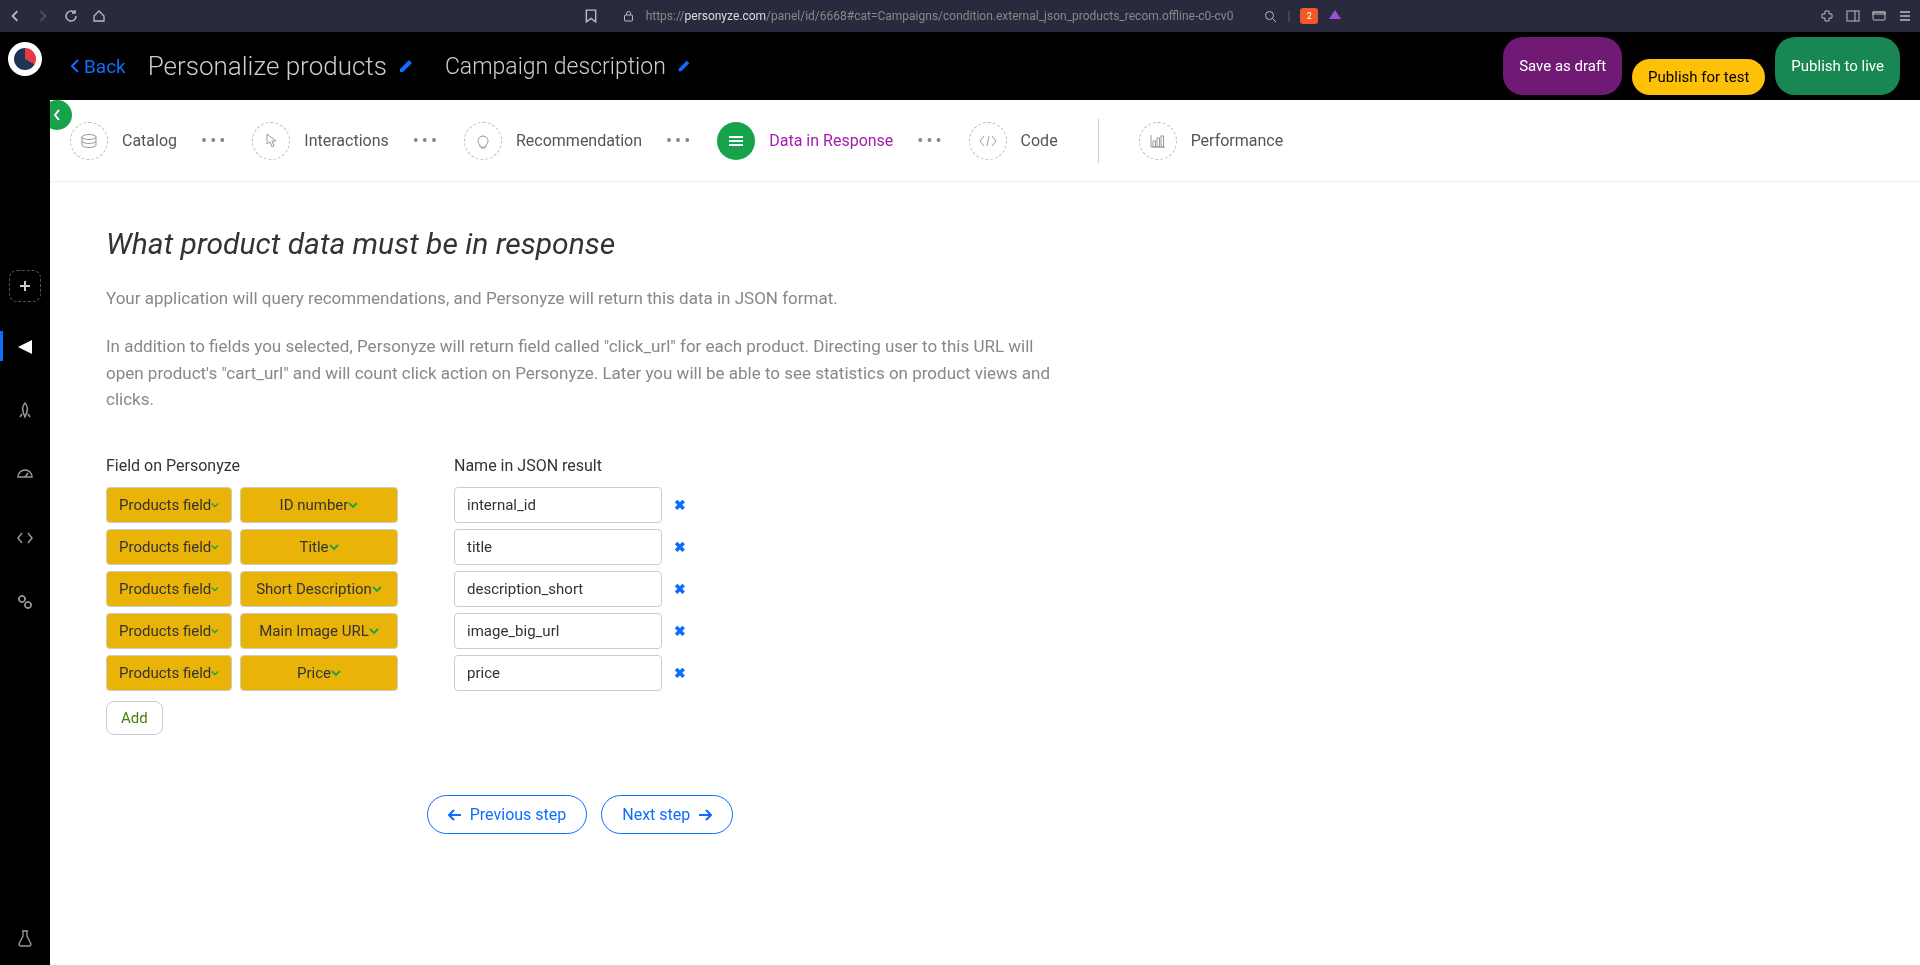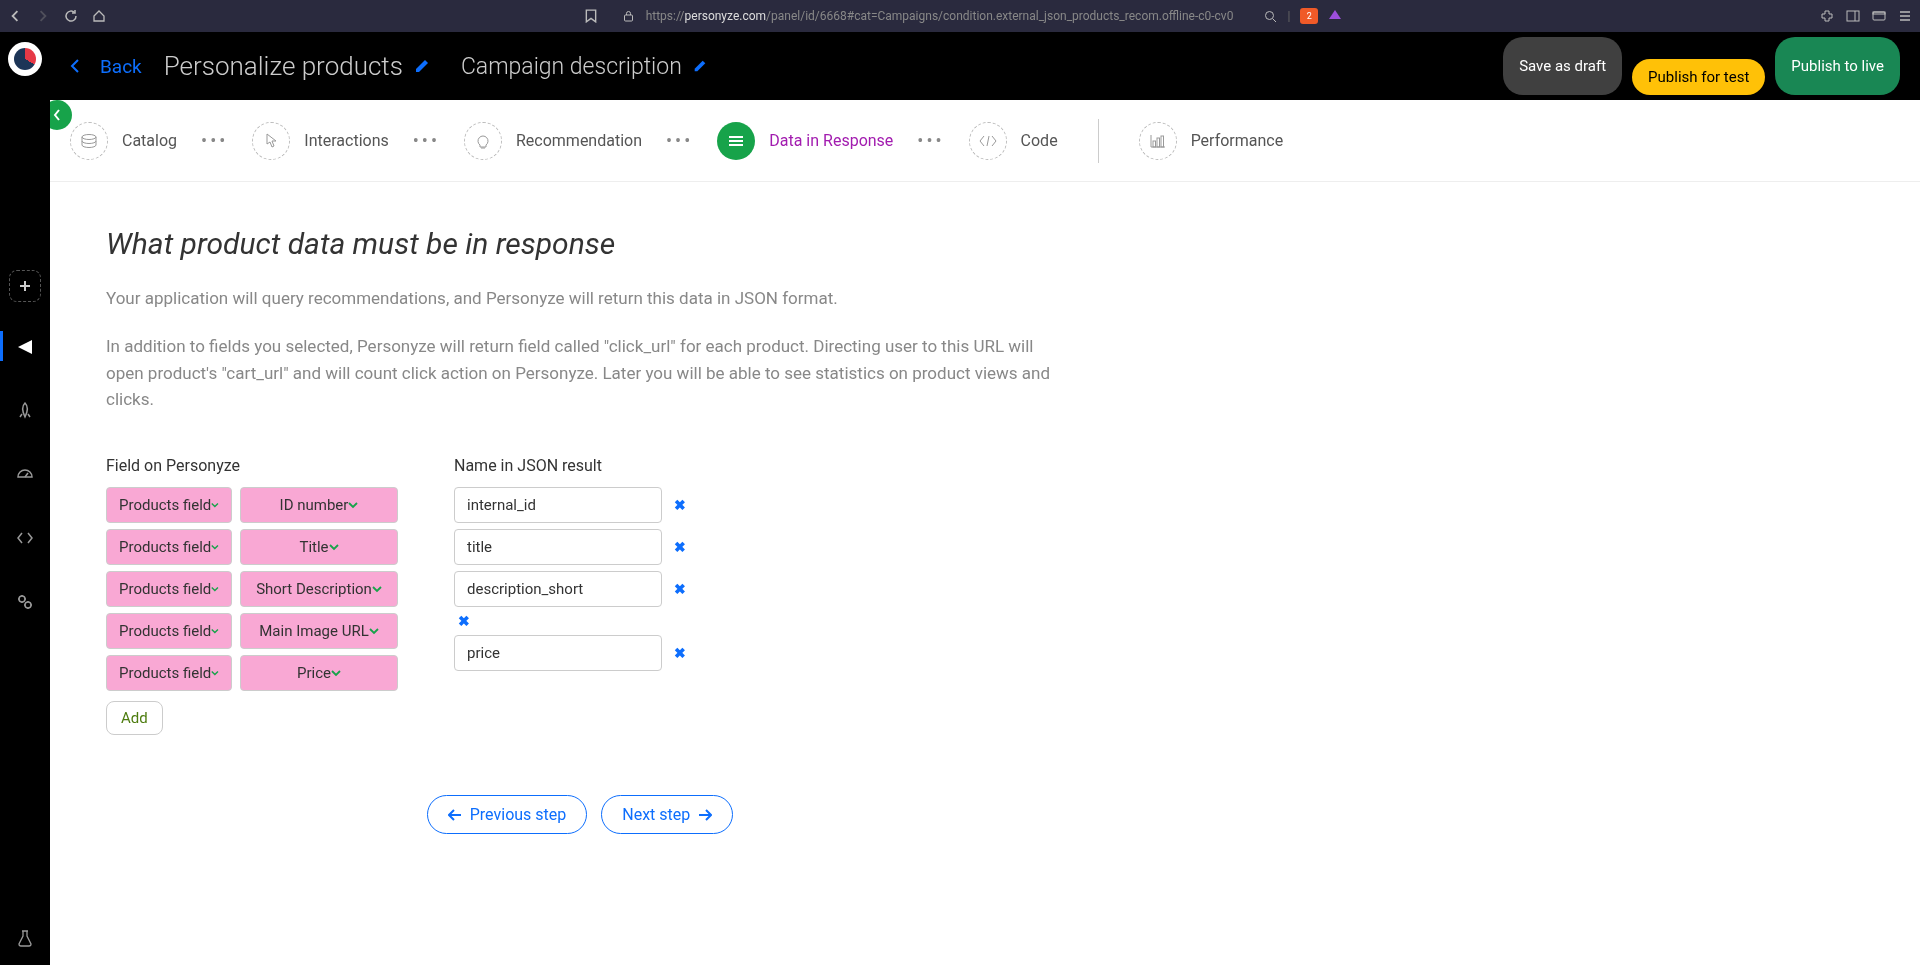--- a/index.html
+++ b/index.html
@@ -144,21 +144,21 @@
     background: #000;
     display: flex;
     align-items: center;
     padding: 0 20px;
   }
   .back-link {
     color: #0d6efd;
     font-size: 19px;
     display: flex;
     align-items: center;
-    gap: 20px;
+    gap: 4px;
     margin-right: 22px;
   }
   .title-edit {
     color: #ccc;
     font-size: 26px;
     font-weight: 300;
     display: flex;
     align-items: center;
     gap: 10px;
     margin-right: 30px;
@@ -172,21 +172,21 @@
     display: flex;
     gap: 10px;
   }
   .btn {
     padding: 9px 16px;
     border-radius: 20px;
     border: none;
     font-size: 15px;
     cursor: pointer;
   }
-  .btn-draft { background: #404040; color: #fff; }
+  .btn-draft { background: #701a75; color: #fff; }
   .btn-test { background: #ffc107; color: #000; margin-top: 22px; }
   .btn-live { background: #198754; color: #fff; }
 
   .content-wrap {
     flex: 1;
     background: #fff;
     position: relative;
     overflow-y: auto;
   }
   .content-wrap::-webkit-scrollbar { width: 14px; }
@@ -285,21 +285,21 @@
     color: #333;
     margin-bottom: 12px;
   }
   .row {
     display: flex;
     align-items: center;
     gap: 8px;
     margin-bottom: 6px;
   }
   .dropdown {
-    background: #f9a8d4;
+    background: #eab308;
     border: 1px solid #ccc;
     border-radius: 4px;
     padding: 8px 12px;
     font-size: 15px;
     color: #333;
     display: flex;
     align-items: center;
     justify-content: center;
     height: 36px;
     white-space: nowrap;
@@ -675,20 +675,21 @@
                 </div>
                 <div class="row">
                   <input class="text-input" value="title" style="">
                   <span class="remove-x">✖</span>
                 </div>
                 <div class="row">
                   <input class="text-input" value="description_short" style="">
                   <span class="remove-x">✖</span>
                 </div>
                 <div class="row">
+                  <input class="text-input" value="image_big_url" style="">
                   <span class="remove-x">✖</span>
                 </div>
                 <div class="row">
                   <input class="text-input" value="price" style="">
                   <span class="remove-x">✖</span>
                 </div>
               </div>
           </div>
         </div>
 

